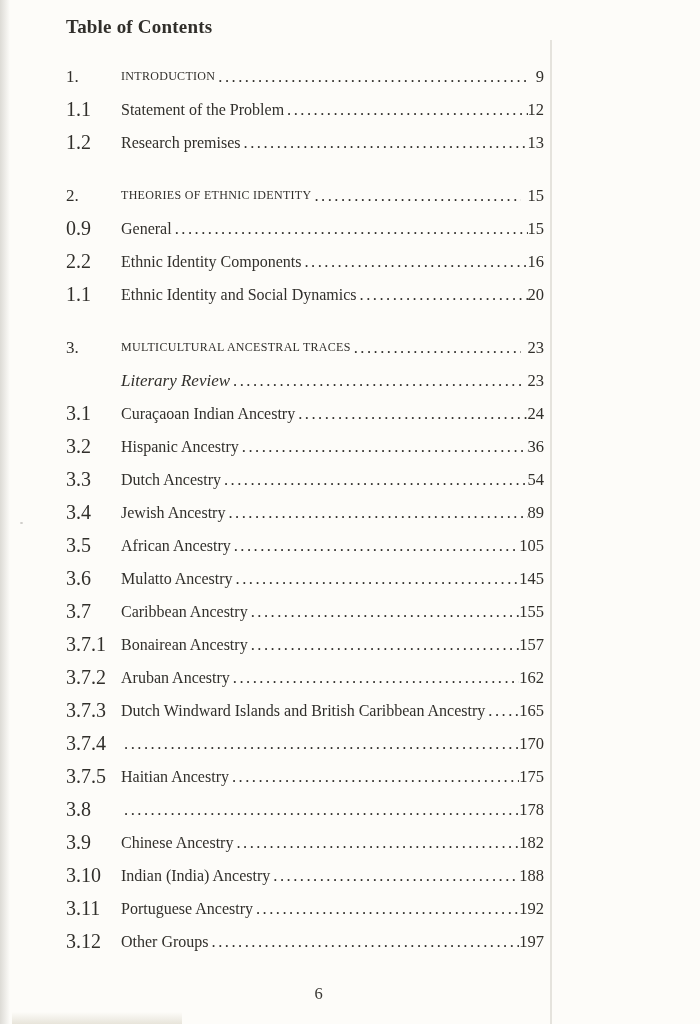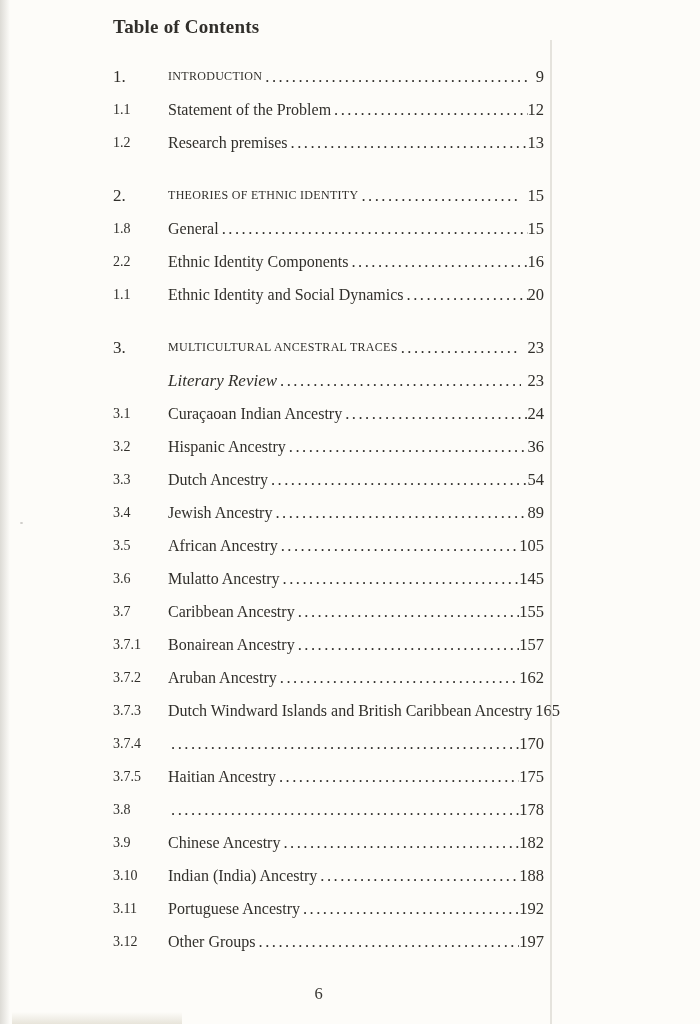--- a/index.html
+++ b/index.html
@@ -6,42 +6,42 @@
   body {
     width: 700px; height: 1024px;
     background: #fdfcf9;
     overflow: hidden;
     font-family: "Liberation Serif", "DejaVu Serif", serif;
   }
   .page {
     position: relative;
     width: 560px; height: 1024px;
     box-sizing: border-box;
-    padding: 14px 16px 0 113px;
+    padding: 14px 16px 0 66px;
     color: #312f2b;
   }
   .heading {
     margin: 0;
     font-size: 19px;
     line-height: 26px;
     font-weight: bold;
     letter-spacing: 0.2px;
   }
   .toc { margin: 0; }
   .row {
     display: flex;
     align-items: flex-end;
     height: 33px;
     line-height: 33px;
   }
   .row[data-level="section"] { margin-top: 20px; }
   .num {
     flex: none;
     width: 55px;
-    font-size: 14px;
+    font-size: 20px;
   }
   .row[data-level="section"] .num { font-size: 17px; }
   .title {
     flex: none;
     white-space: nowrap;
     font-size: 16px;
   }
   .row[data-level="section"] .title { font-size: 12px; letter-spacing: 0.3px; }
   .row[data-level="italic"] .title { font-style: italic; font-size: 17px; }
   .dots {
@@ -132,21 +132,21 @@
       </div>
 
       <div class="row" data-level="section">
         <span class="num">2.</span>
         <span class="title">THEORIES OF ETHNIC IDENTITY</span>
         <span class="dots"></span>
         <span class="pg">15</span>
       </div>
 
       <div class="row" data-level="sub">
-        <span class="num">1.8</span>
+        <span class="num">0.9</span>
         <span class="title">General</span>
         <span class="dots"></span>
         <span class="pg">15</span>
       </div>
 
       <div class="row" data-level="sub">
         <span class="num">2.2</span>
         <span class="title">Ethnic Identity Components</span>
         <span class="dots"></span>
         <span class="pg">16</span>

